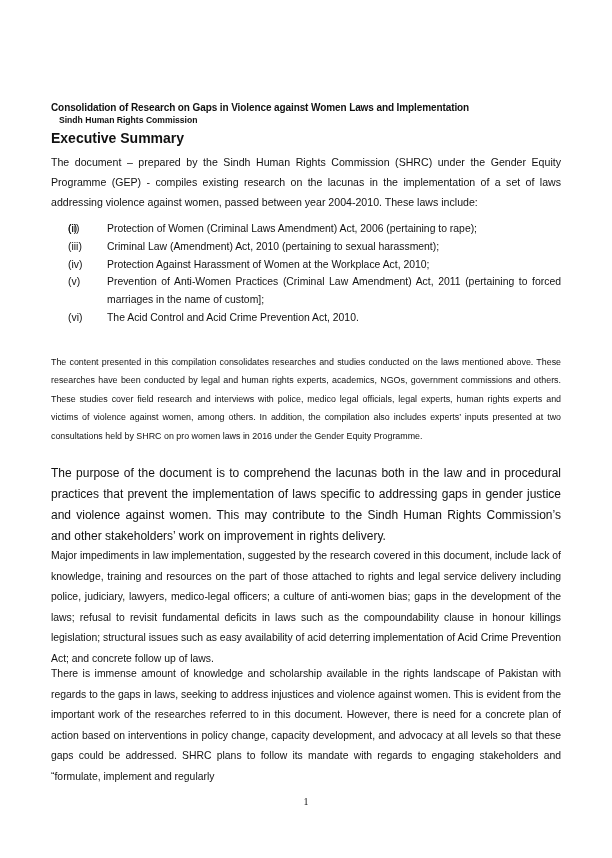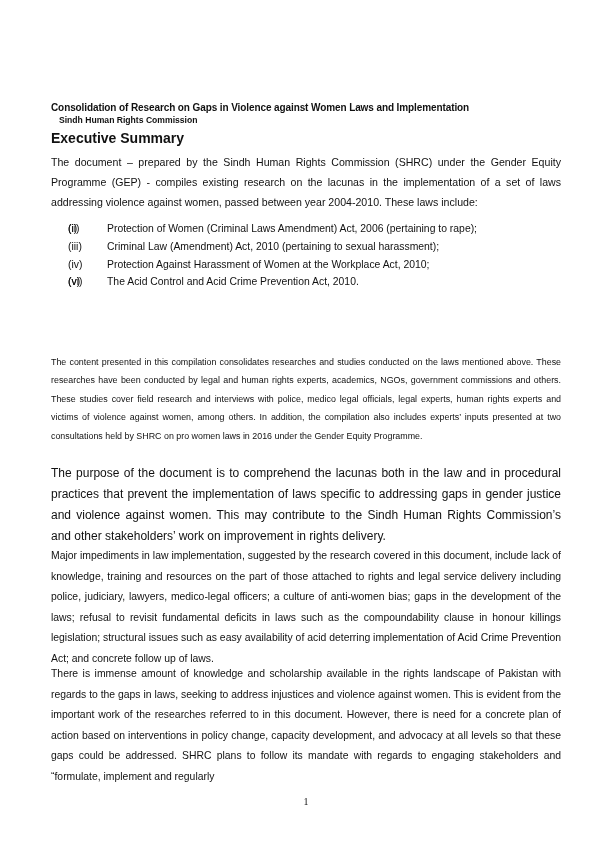--- a/index.html
+++ b/index.html
@@ -43,20 +43,21 @@
       <li>
         <span class="num">(iii)</span>
         <span>Criminal Law (Amendment) Act, 2010 (pertaining to sexual harassment);</span>
       </li>
       <li>
         <span class="num">(iv)</span>
         <span>Protection Against Harassment of Women at the Workplace Act, 2010;</span>
       </li>
       <li>
         <span class="num">(v)</span>
+        <span>Prevention of Anti-Women Practices (Criminal Law Amendment) Act, 2011 (pertaining to forced marriages in the name of custom];</span>
       </li>
       <li>
         <span class="num">(vi)</span>
         <span>The Acid Control and Acid Crime Prevention Act, 2010.</span>
       </li>
     </ol>
 
     <p class="para p-content" style="margin:0;">The content presented in this compilation consolidates researches and studies conducted on the laws mentioned above. These researches have been conducted by legal and human rights experts, academics, NGOs, government commissions and others. These studies cover field research and interviews with police, medico legal officials, legal experts, human rights experts and victims of violence against women, among others. In addition, the compilation also includes experts’ inputs presented at two consultations held by SHRC on pro women laws in 2016 under the Gender Equity Programme.</p>
     <p class="para p-purpose" style="margin:0;"> The purpose of the document is to comprehend the lacunas both in the law and in procedural practices that prevent the implementation of laws specific to addressing gaps in gender justice and violence against women. This may contribute to the Sindh Human Rights Commission’s and other stakeholders’ work on improvement in rights delivery.</p>
     <p class="para p-impediments" style="margin:0;">Major impediments in law implementation, suggested by the research covered in this document, include lack of knowledge, training and resources on the part of those attached to rights and legal service delivery including police, judiciary, lawyers, medico-legal officers; a culture of anti-women bias; gaps in the development of the laws; refusal to revisit fundamental deficits in laws such as the compoundability clause in honour killings legislation; structural issues such as easy availability of acid deterring implementation of Acid Crime Prevention Act; and concrete follow up of laws.</p>

